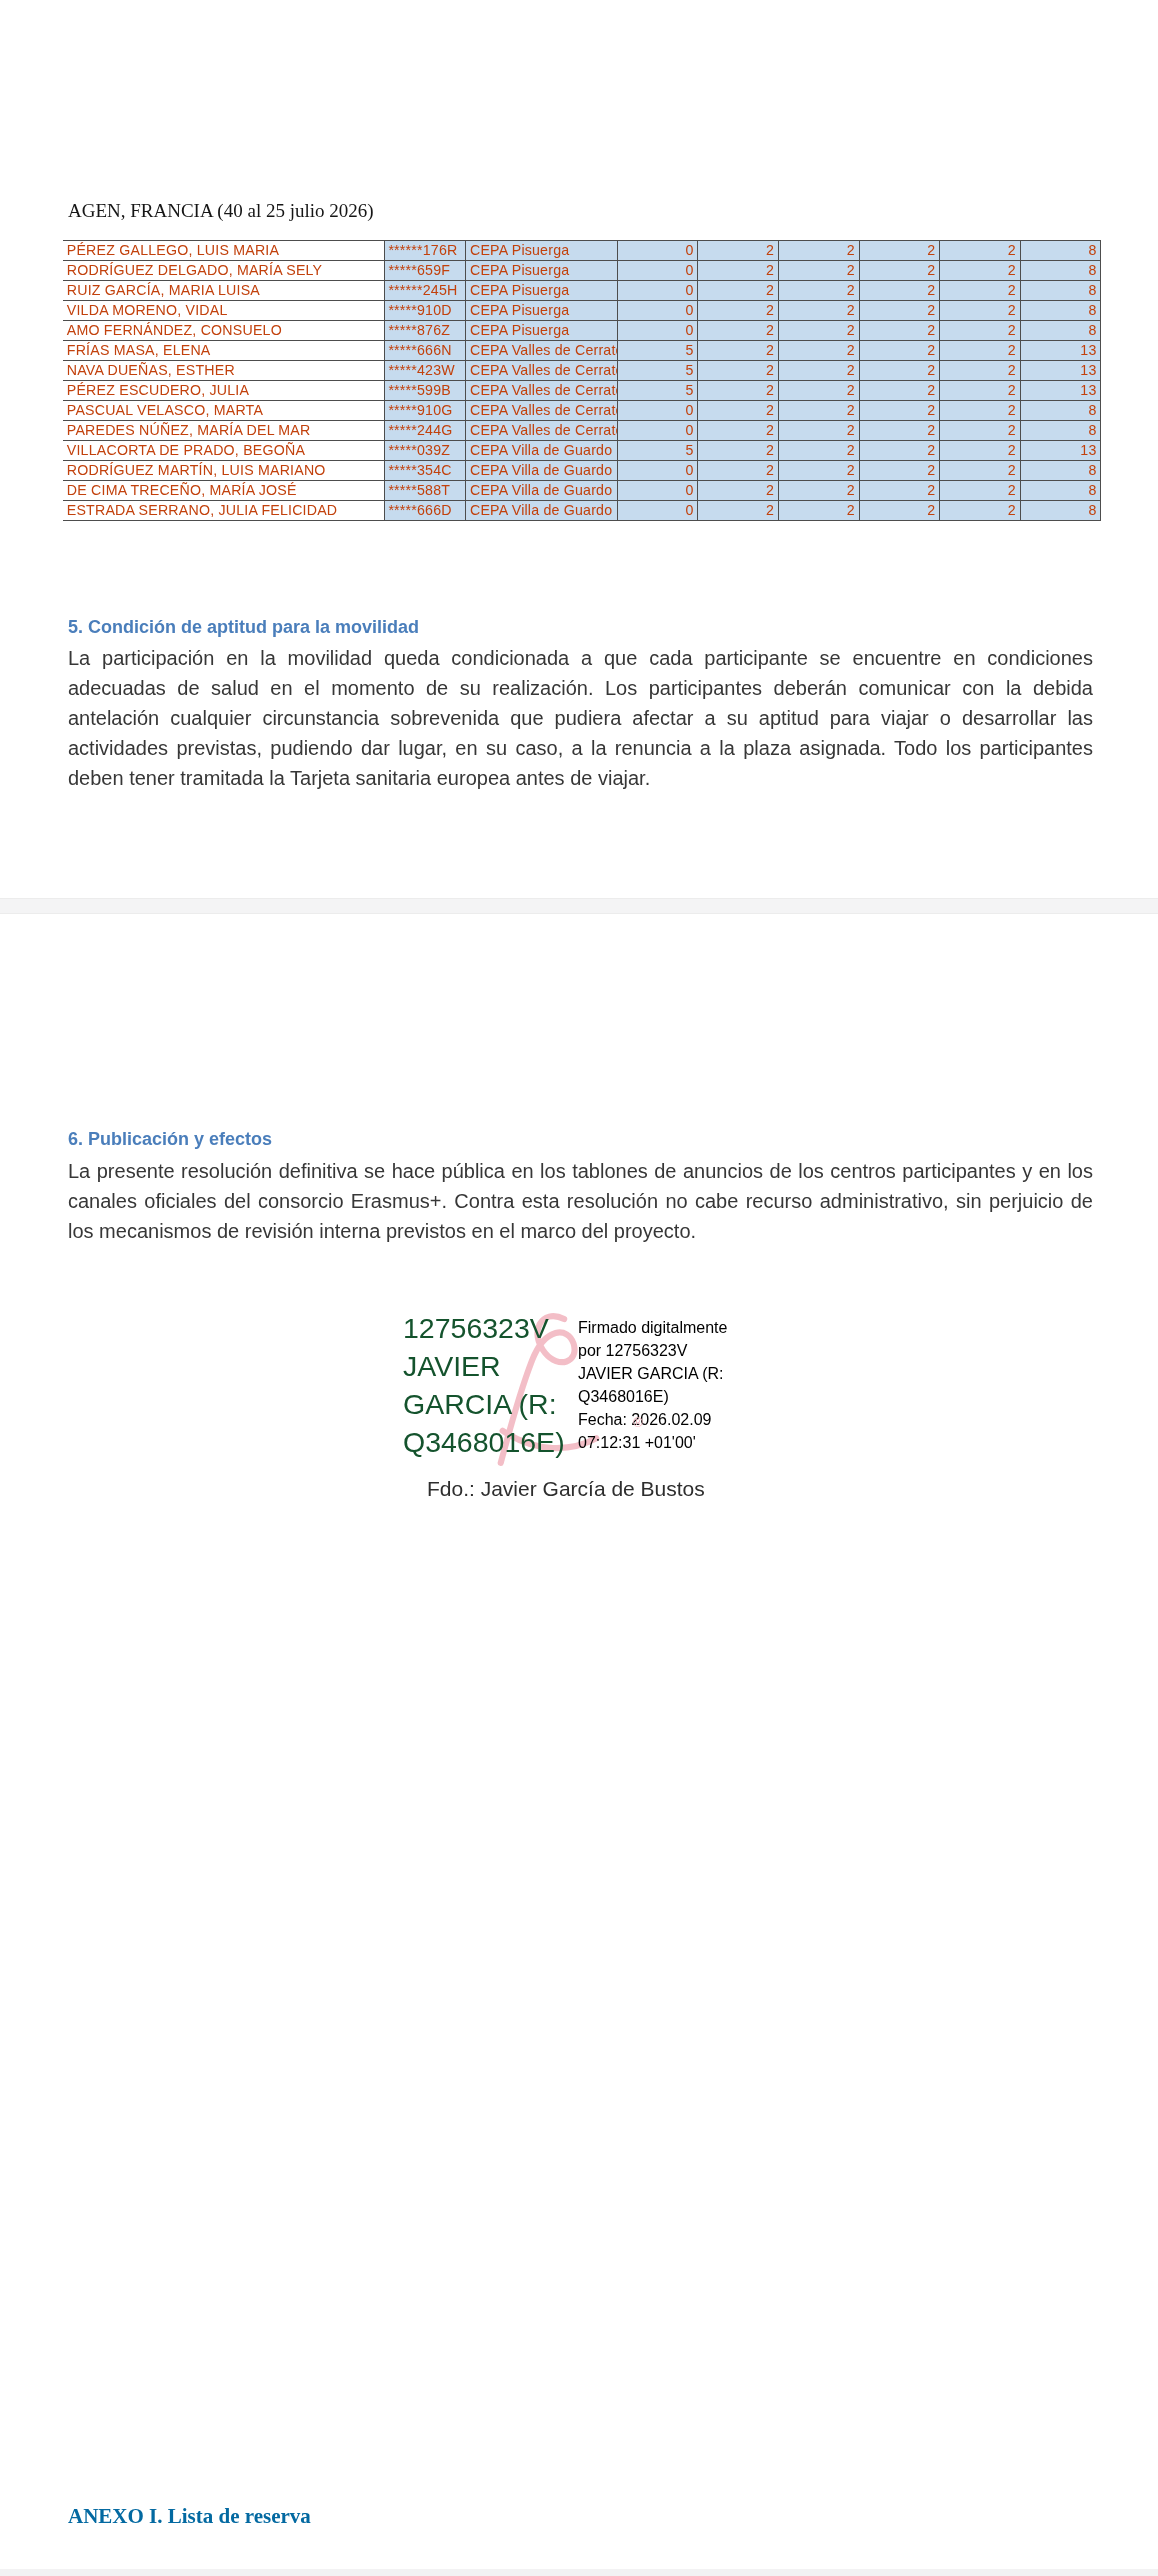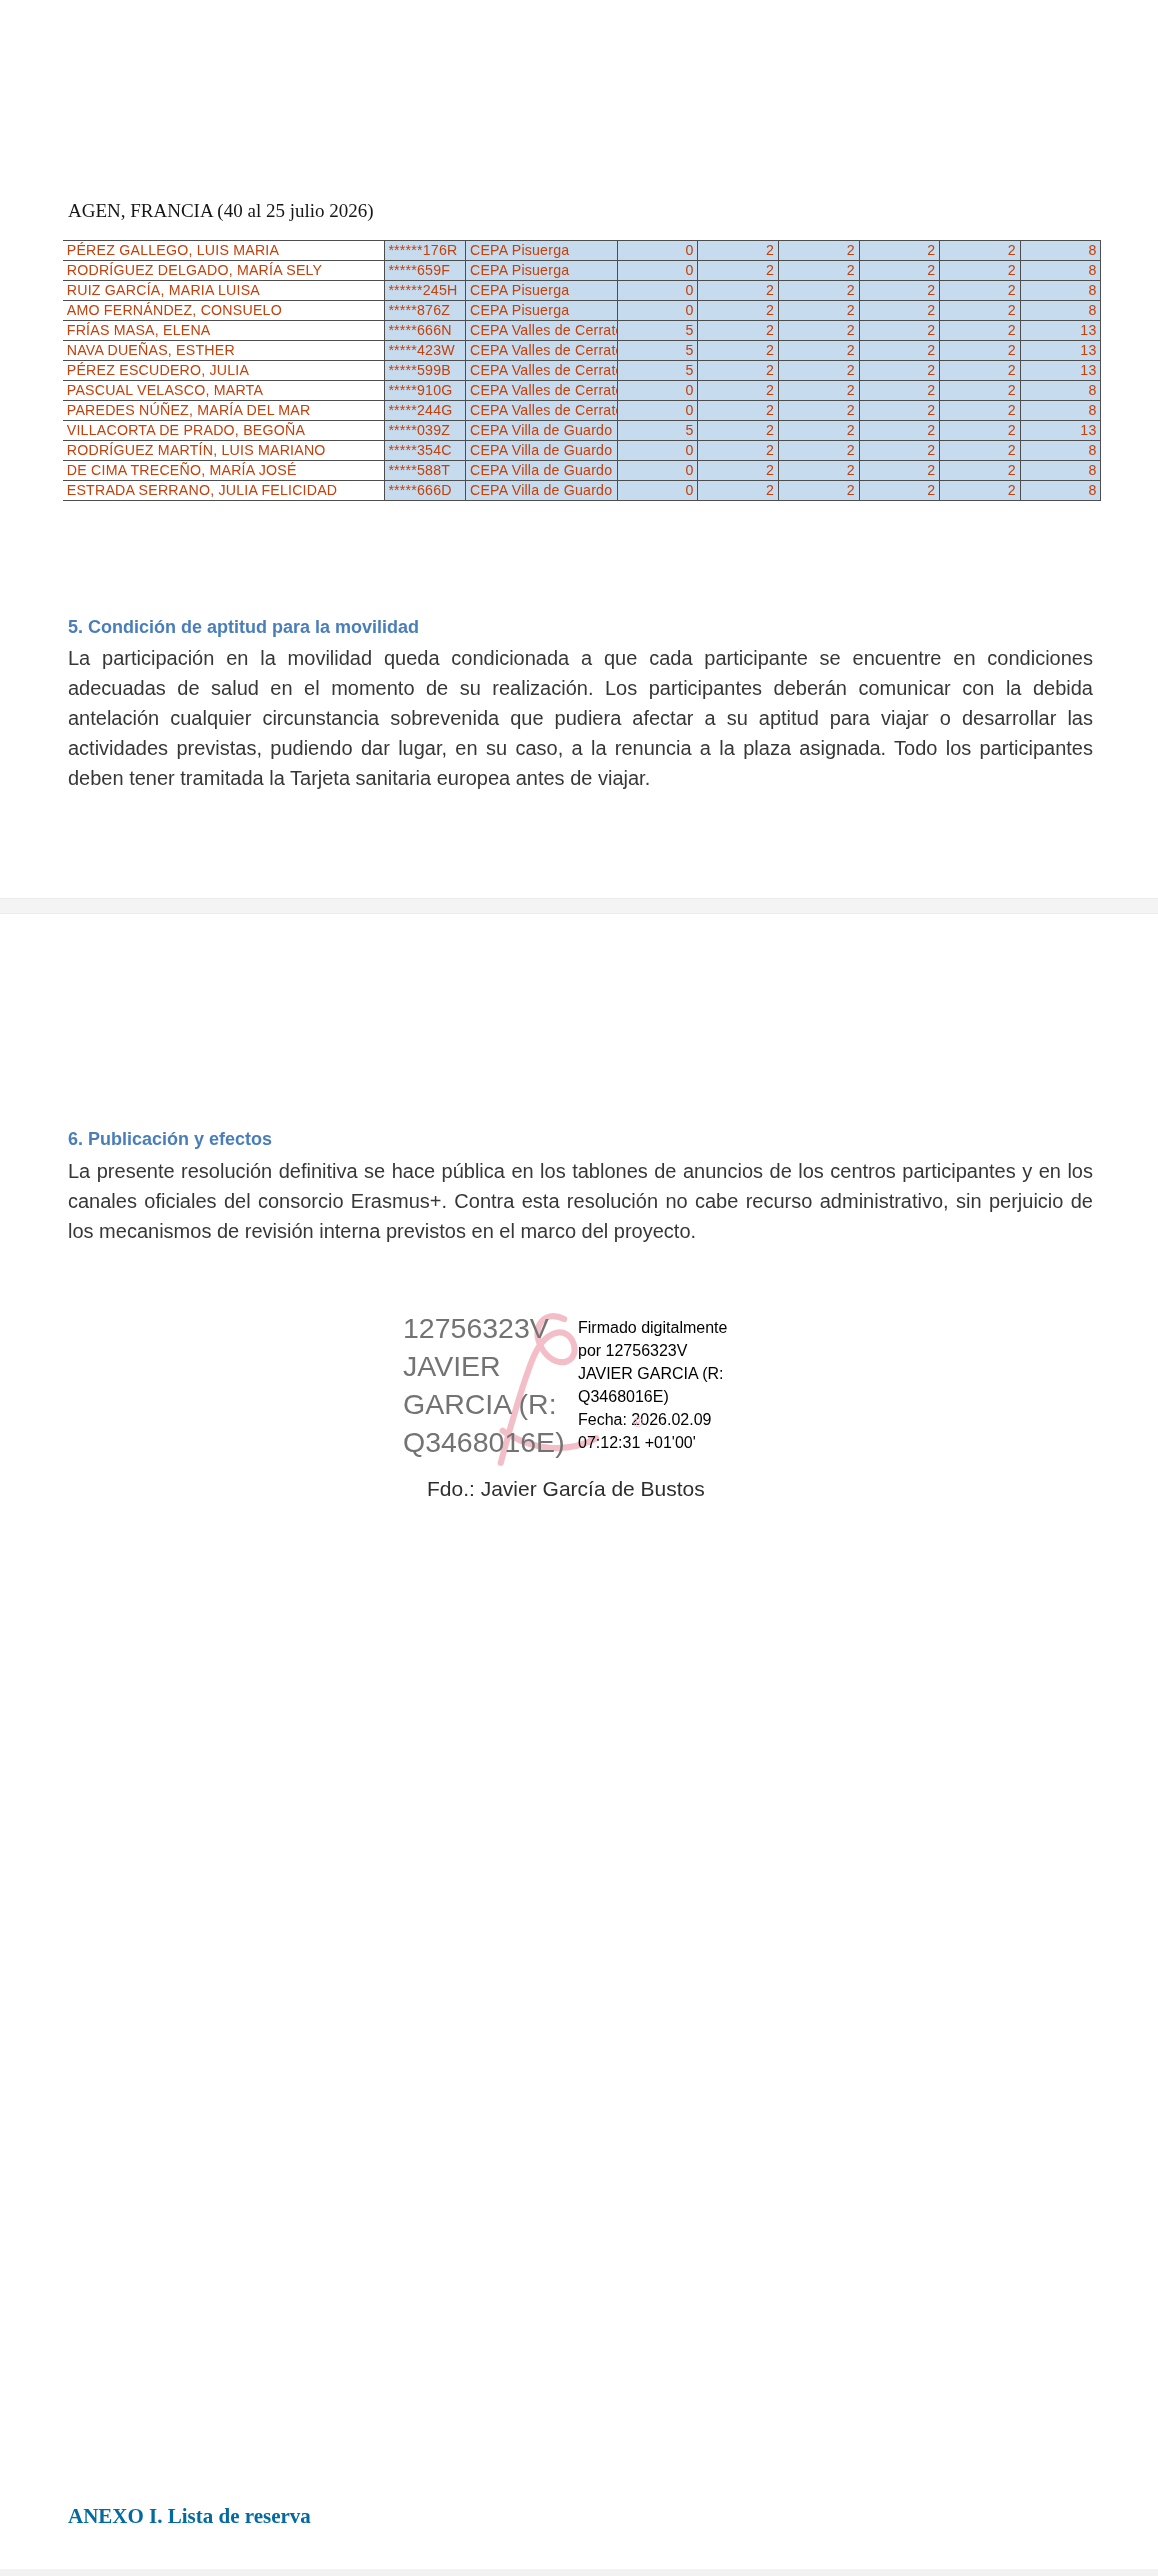--- a/index.html
+++ b/index.html
@@ -34,21 +34,21 @@
     font-size:20px;line-height:30px;color:#373737;
     text-align:justify;
   }
   .page-band{
     position:absolute;left:0;width:1159px;background:#f4f4f5;
     border-top:0.9px solid #ececec;border-bottom:0.9px solid #ececec;box-sizing:border-box;
   }
   
   .sig-stamp{
     position:absolute;left:403px;top:1309px;
-    font-size:28.5px;line-height:38px;color:#737373;white-space:pre-line;
+    font-size:28.5px;line-height:38px;color:#14532d;white-space:pre-line;
   }
   .sig-details{
     position:absolute;left:578px;top:1316px;
     font-size:16px;line-height:23px;color:#000000;white-space:pre-line;
   }
   .sig-swoosh{position:absolute;left:496px;top:1311px;}
   .sig-reg{position:absolute;left:633px;top:1415px;font-size:13.3px;color:#f2b8c1;}
   .sig-fdo{
     position:absolute;left:427px;top:1477px;
     font-size:21px;color:#2e2e2e;
@@ -85,20 +85,31 @@
           <td class="col-num">0</td>
           <td class="col-num">2</td>
           <td class="col-num">2</td>
           <td class="col-num">2</td>
           <td class="col-num">2</td>
           <td class="col-num">8</td>
         </tr>
         <tr>
           <td class="col-name">RUIZ GARCÍA, MARIA LUISA</td>
           <td class="col-id">******245H</td>
+          <td class="col-center">CEPA Pisuerga</td>
+          <td class="col-num">0</td>
+          <td class="col-num">2</td>
+          <td class="col-num">2</td>
+          <td class="col-num">2</td>
+          <td class="col-num">2</td>
+          <td class="col-num">8</td>
+        </tr>
+        <tr>
+          <td class="col-name">VILDA MORENO, VIDAL</td>
+          <td class="col-id">*****910D</td>
           <td class="col-center">CEPA Pisuerga</td>
           <td class="col-num">0</td>
           <td class="col-num">2</td>
           <td class="col-num">2</td>
           <td class="col-num">2</td>
           <td class="col-num">2</td>
           <td class="col-num">8</td>
         </tr>
         <tr>
           <td class="col-name">AMO FERNÁNDEZ, CONSUELO</td>

